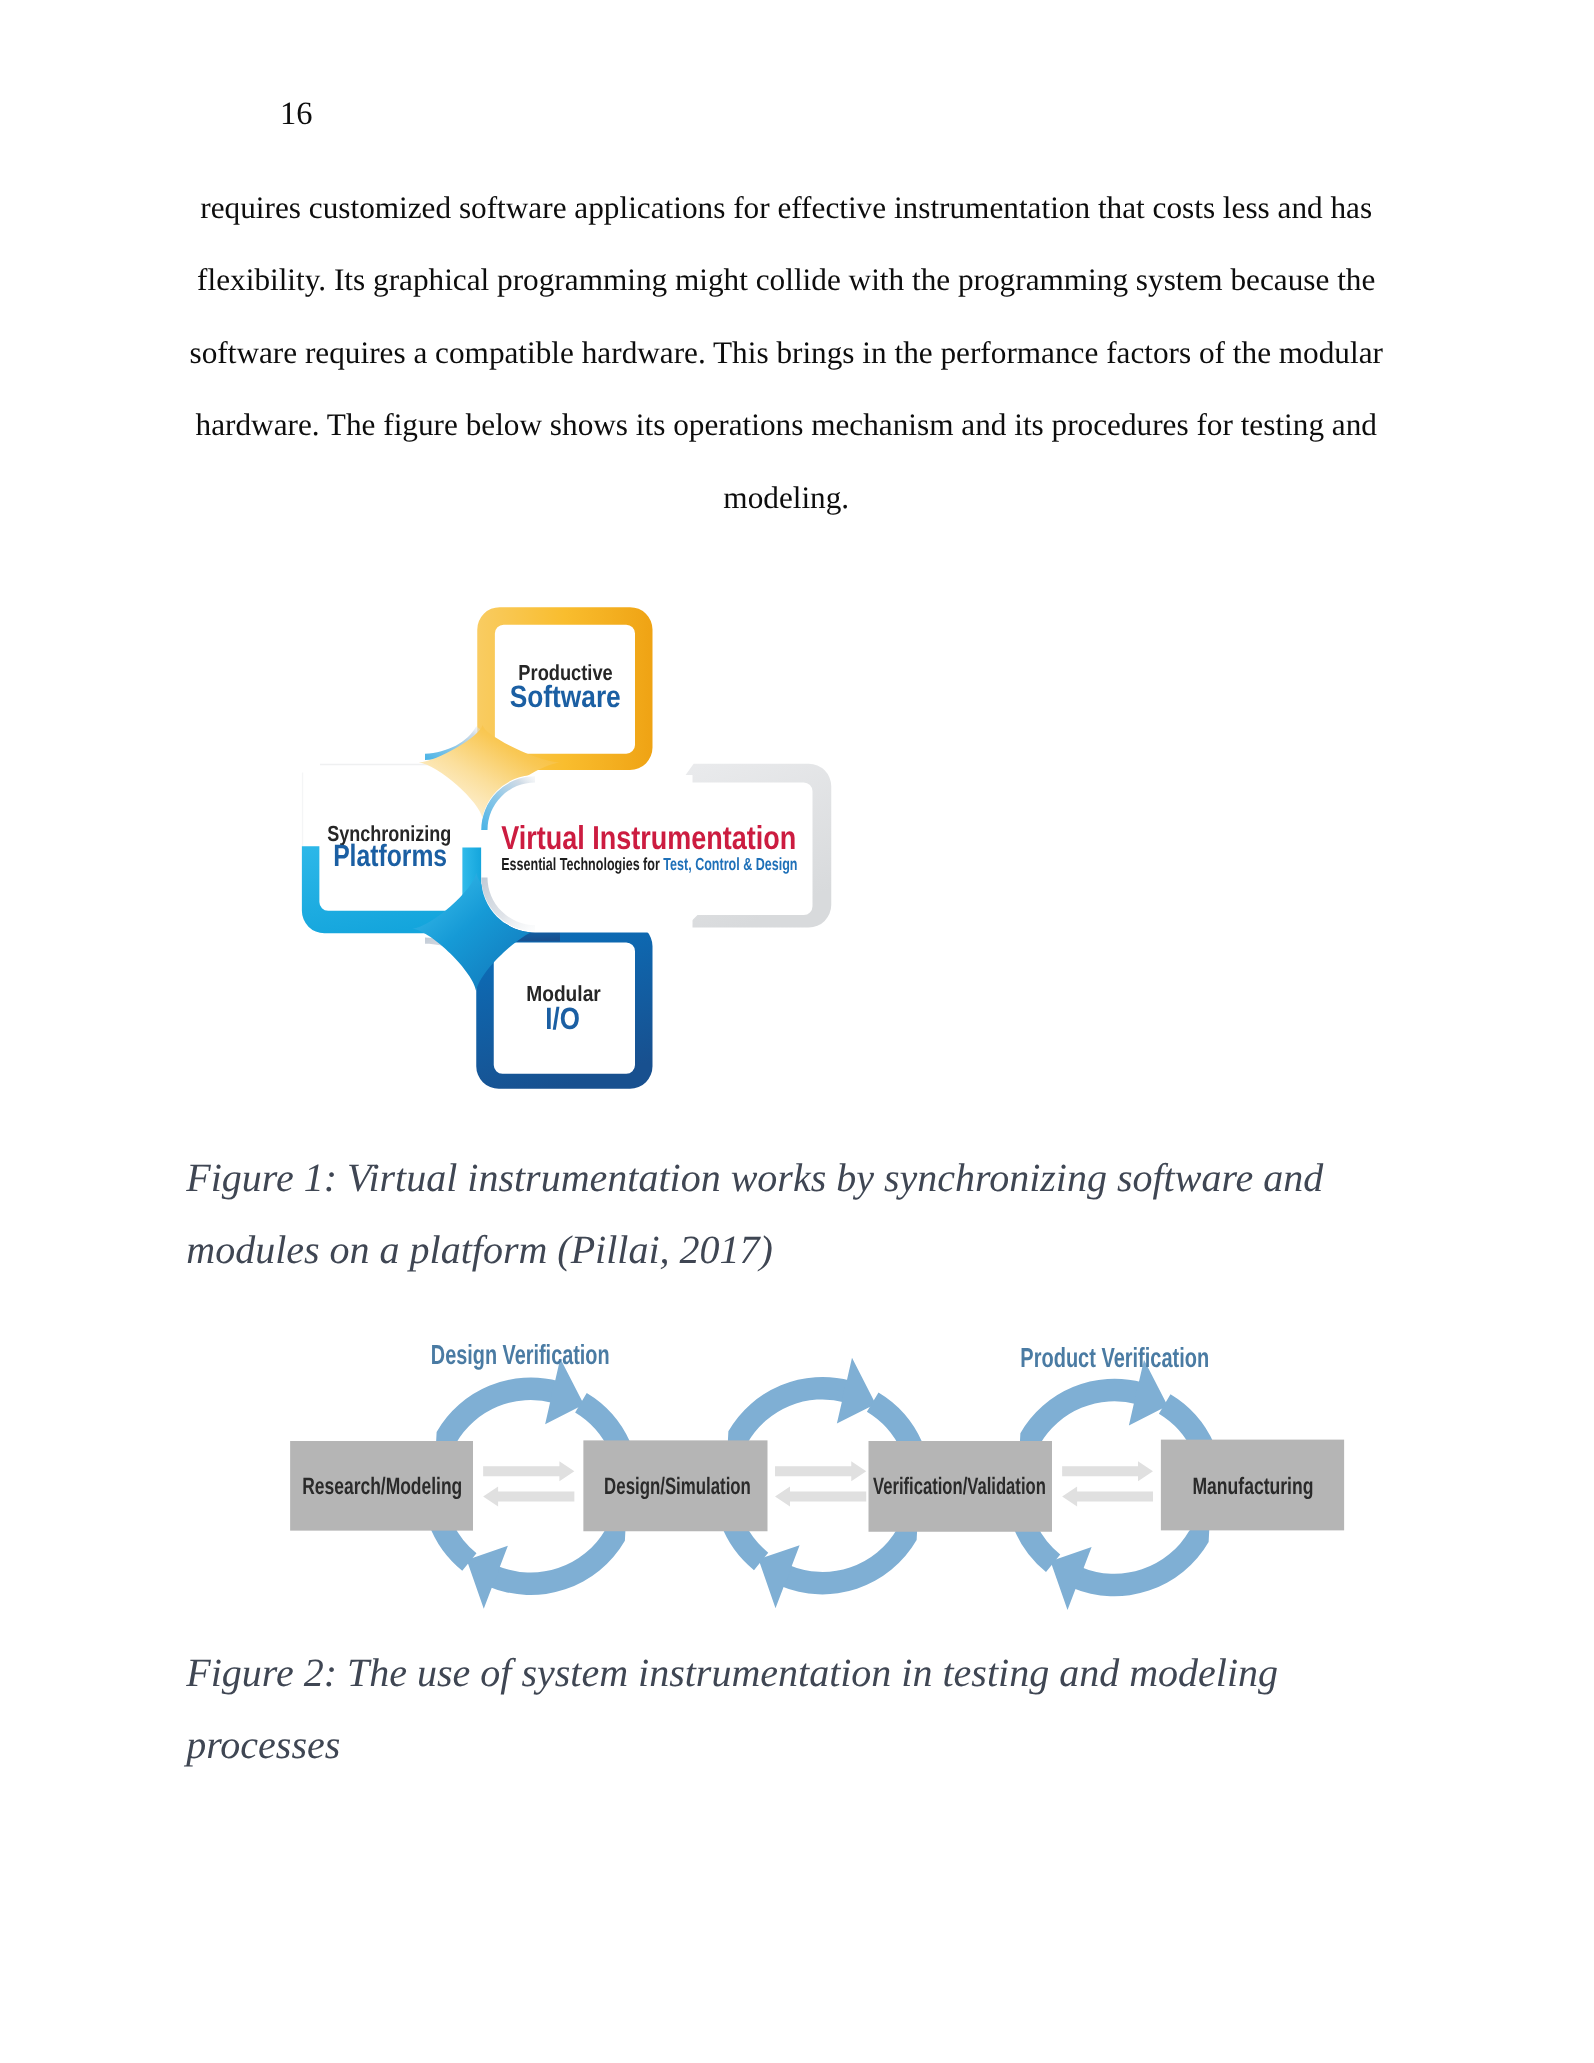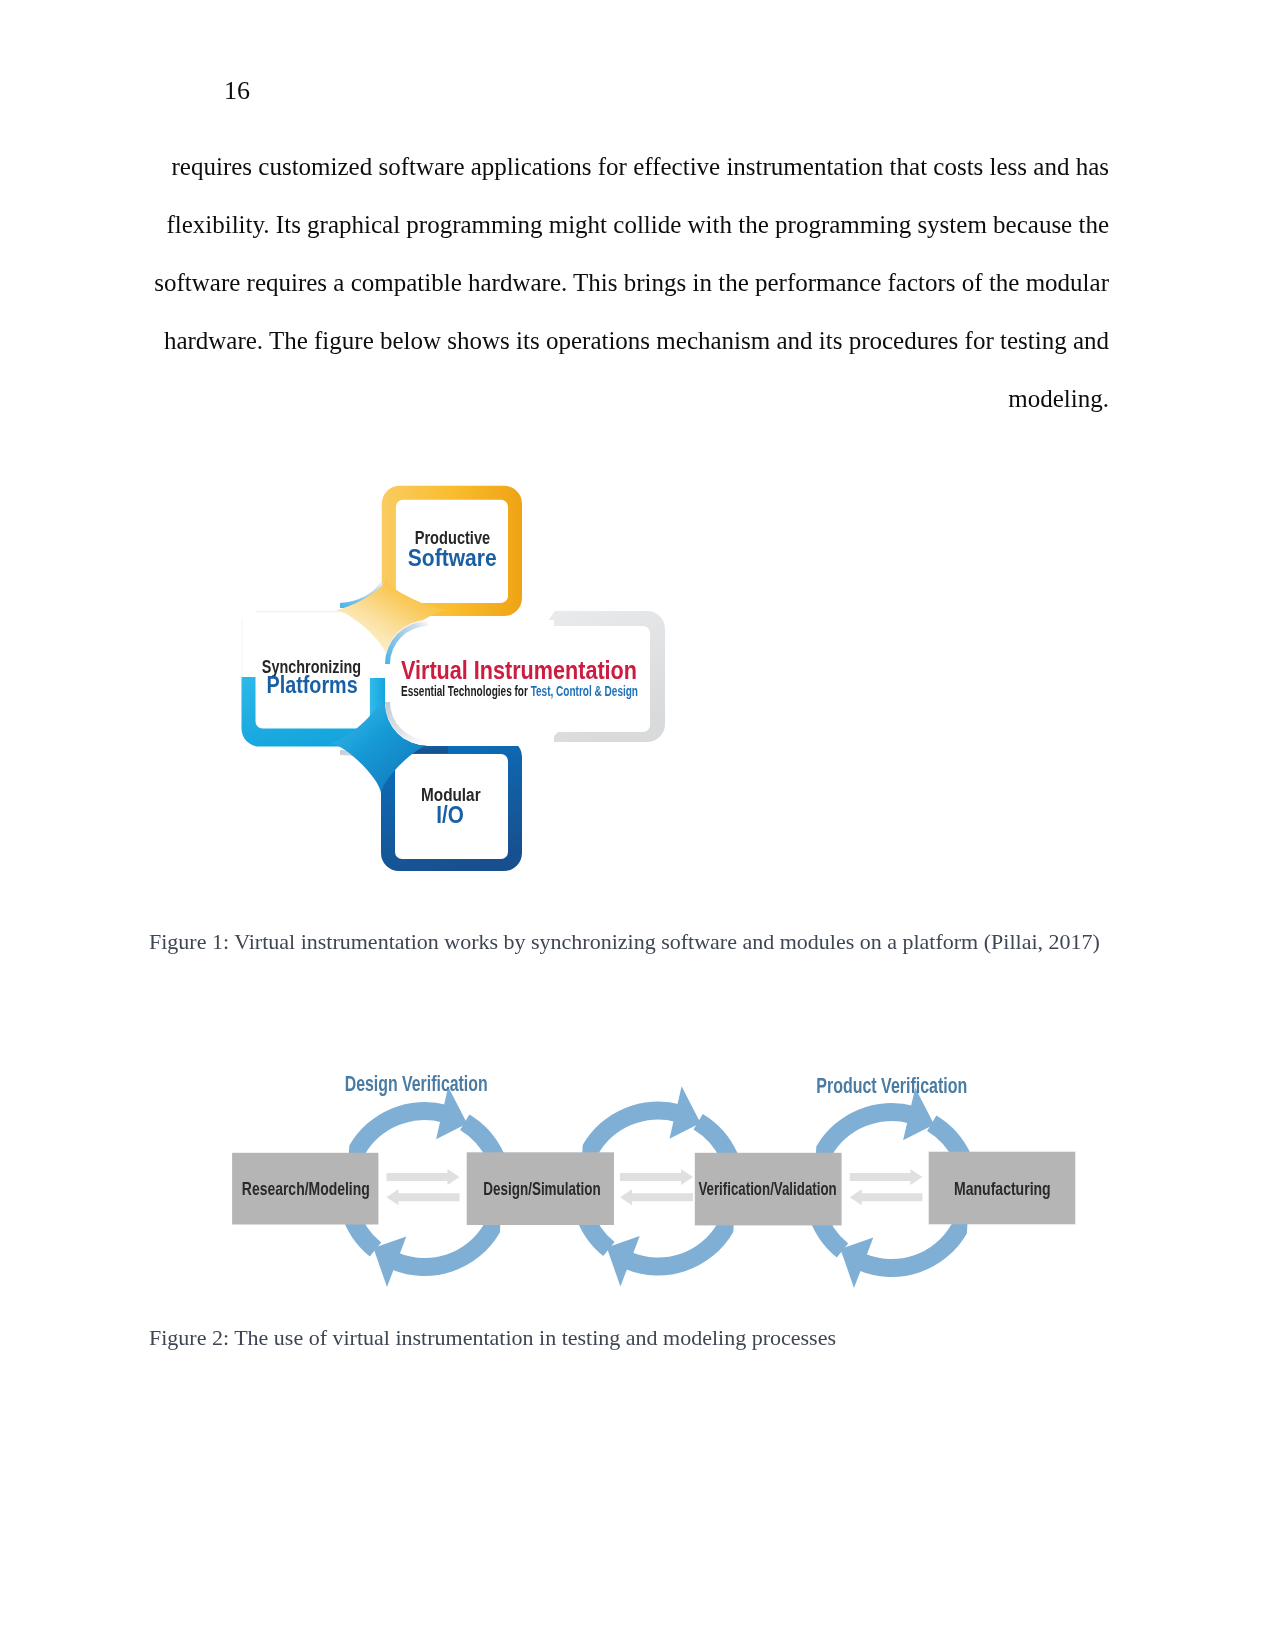--- a/index.html
+++ b/index.html
@@ -14,26 +14,27 @@
 
   .page-number {
     position:absolute; left:224px; top:90.5px;
     font-family:"Liberation Serif", serif;
     font-size:26px; color:#0d0d0d; line-height:0;
   }
 
   .body-text {
     position:absolute; left:149px; top:138px; width:960px;
     font-size:25px; line-height:58px; color:#0d0d0d;
-    text-align:right;
+    text-align:center;
   }
 
   .caption {
     position:absolute; left:149px; width:960px;
-    font-size:22px; line-height:56.5px; color:#3f4653;
+    font-size:32px; line-height:56.5px; color:#3f4653;
+    font-style:italic;
   }
   #cap1 { top:914px; }
   #cap2 { top:1310px; }
 
   .fig1 { position:absolute; left:236px; top:478px; width:440px; height:400px; }
   .fig2 { position:absolute; left:215px; top:1060px; width:880px; height:240px; }
   .fig1 svg, .fig2 svg { display:block; }
   .f1-sm { font-family:"Liberation Sans", sans-serif; font-weight:700; font-size:17.5px; fill:#262626; }
   .f1-lg { font-family:"Liberation Sans", sans-serif; font-weight:700; font-size:24.7px; fill:#1b5fa3; }
   .f1-title { font-family:"Liberation Sans", sans-serif; font-weight:700; font-size:26.5px; fill:#cc1c40; }
@@ -206,14 +207,14 @@
         <text class="f2-lbl" x="268.3" y="135" textLength="117.4" lengthAdjust="spacingAndGlyphs">Design/Simulation</text>
         <text class="f2-lbl" x="483.4" y="135" textLength="138.3" lengthAdjust="spacingAndGlyphs">Verification/Validation</text>
         <text class="f2-lbl" x="739.0" y="135" textLength="96.7" lengthAdjust="spacingAndGlyphs">Manufacturing</text>
       </g>
       <g>
         <text class="f2-arc" x="129.7" y="31.4" textLength="143" lengthAdjust="spacingAndGlyphs">Design Verification</text>
         <text class="f2-arc" x="601.3" y="33.3" textLength="151" lengthAdjust="spacingAndGlyphs">Product Verification</text>
       </g>
     </svg>
   </div>
-  <div class="caption" id="cap2">Figure 2: The use of virtual instrumentation in testing and modeling processes</div>
+  <div class="caption" id="cap2">Figure 2: The use of system instrumentation in testing and modeling processes</div>
 </div>
 
 </body></html>

